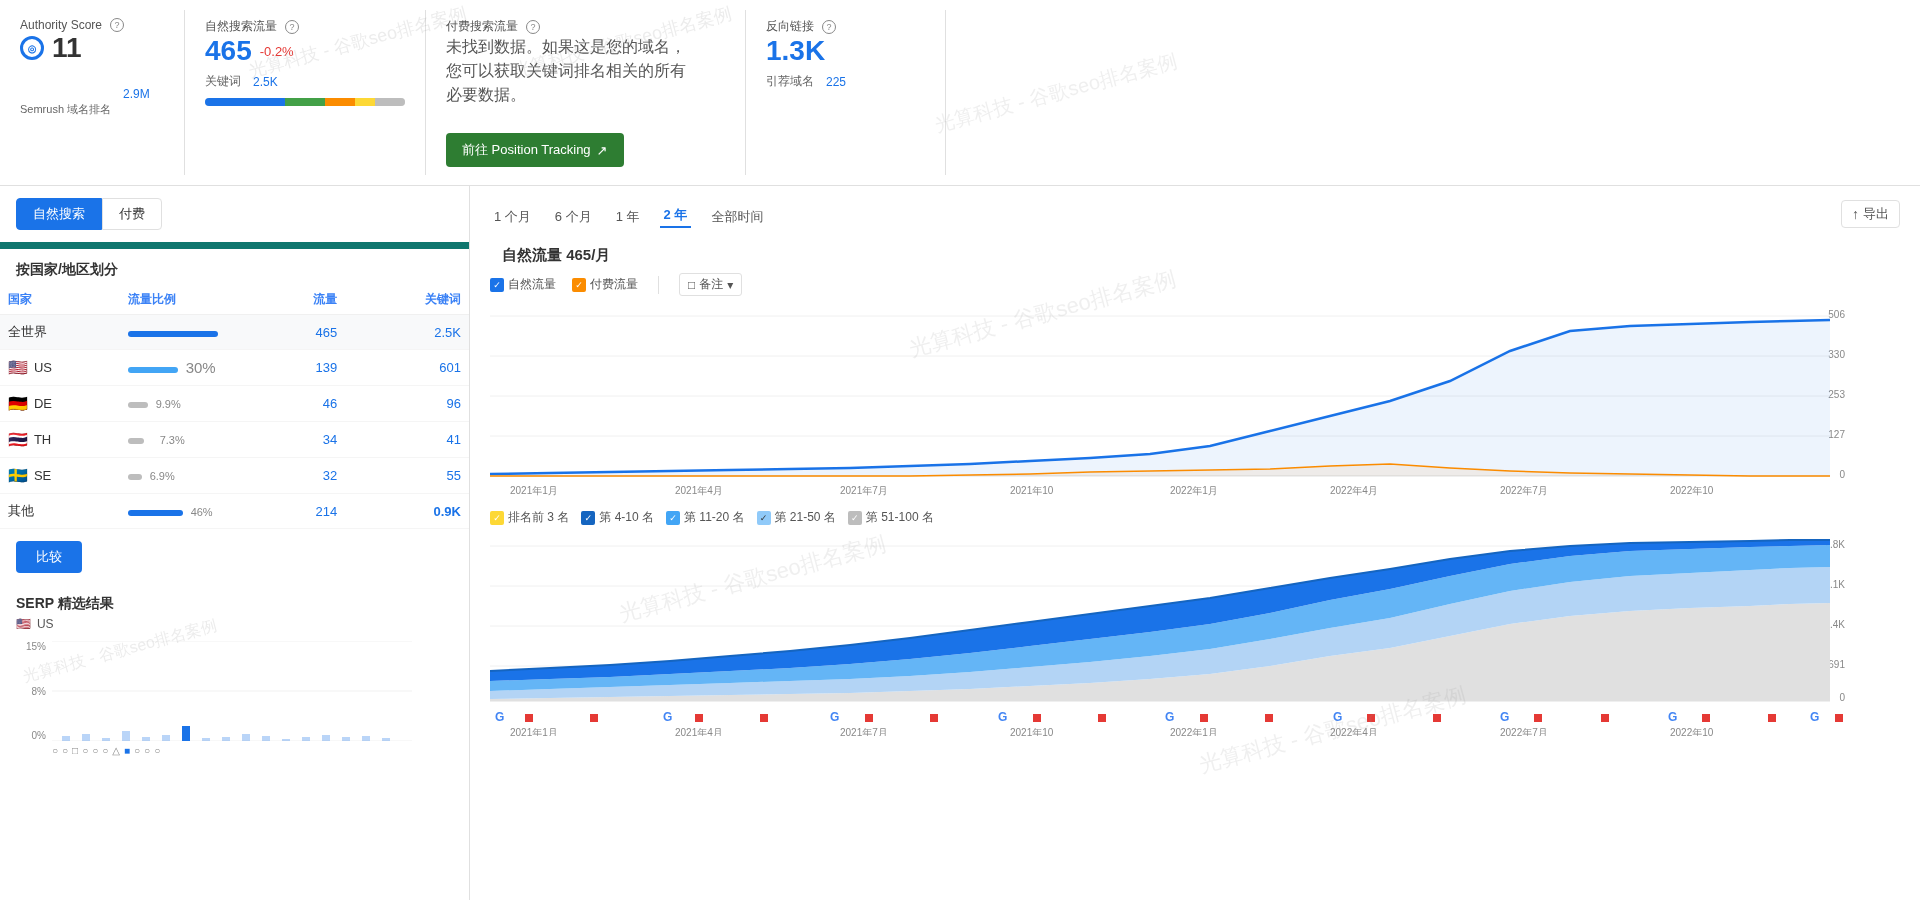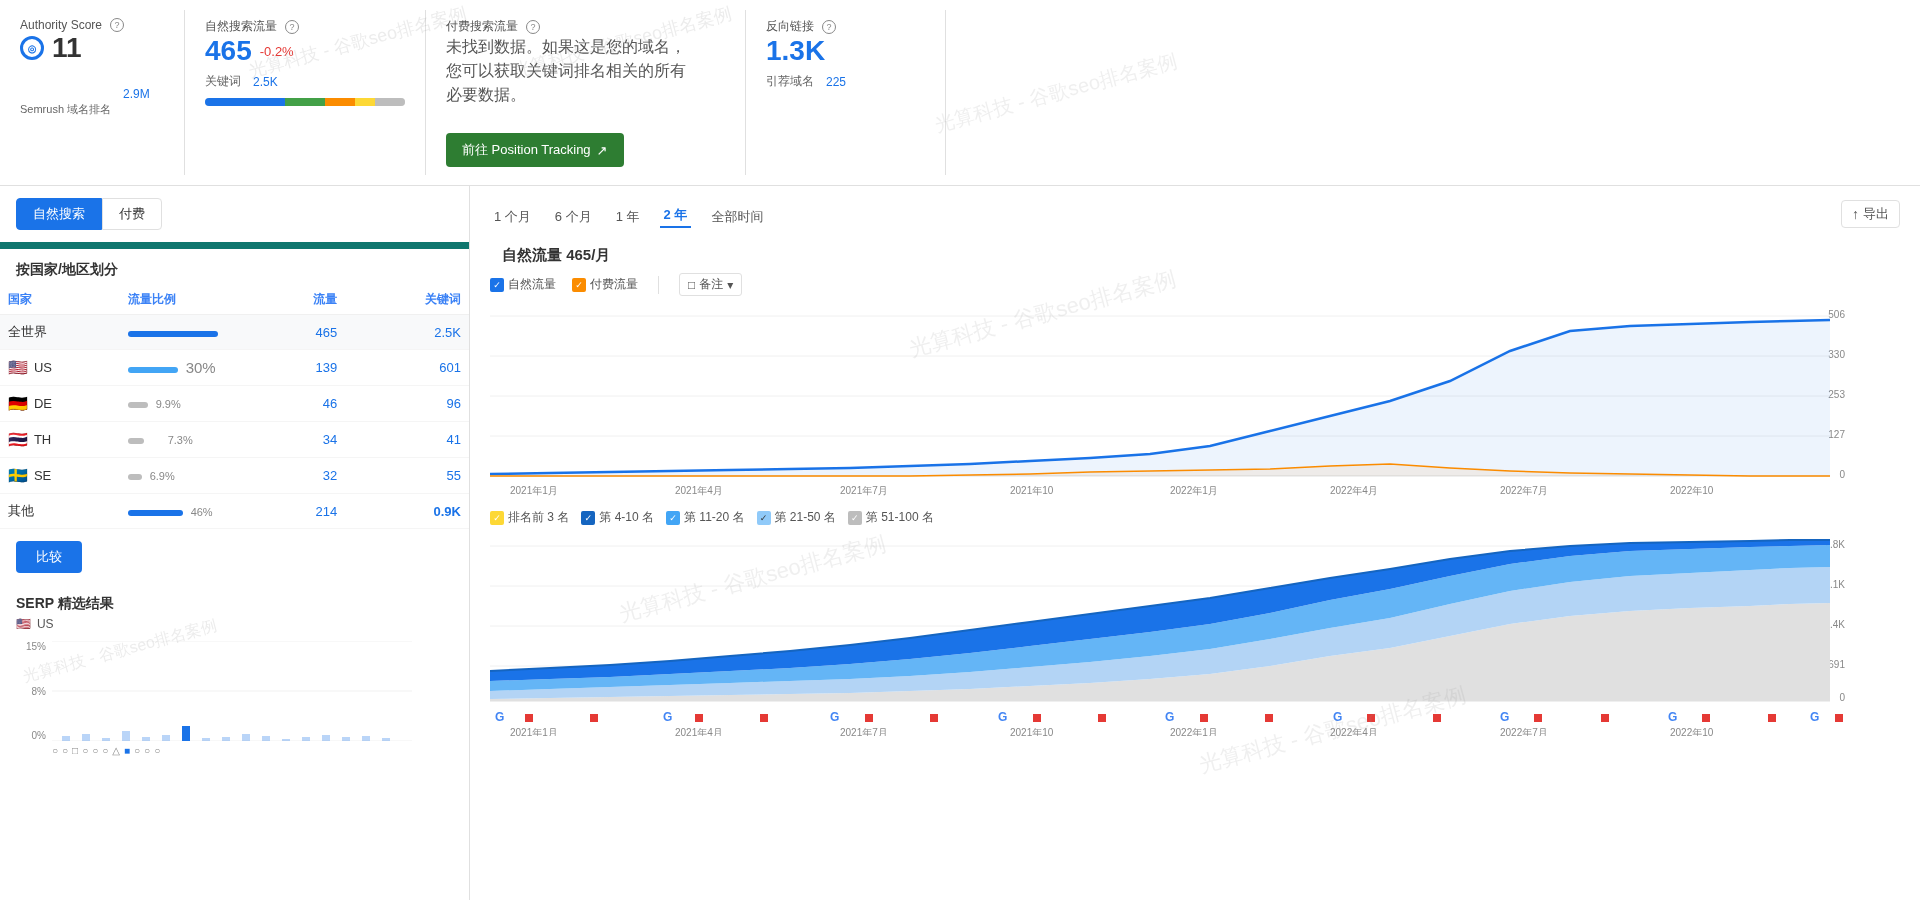--- a/index.html
+++ b/index.html
@@ -408,21 +408,21 @@
 
         <tr>
           <td>
             <div class="country-name">
               <span class="flag">🇹🇭</span>
               <span>TH</span>
             </div>
           </td>
           <td>
             <span class="bar-mini bar-mini-gray" style="width:16px;"></span>
-            <span style="font-size:11px;color:#888;margin-left:20px;">7.3%</span>
+            <span style="font-size:11px;color:#888;margin-left:12px;">7.3%</span>
           </td>
           <td>
             <span class="link-blue">34</span>
           </td>
           <td>
             <span class="link-blue">41</span>
           </td>
         </tr>
 
         <tr>

